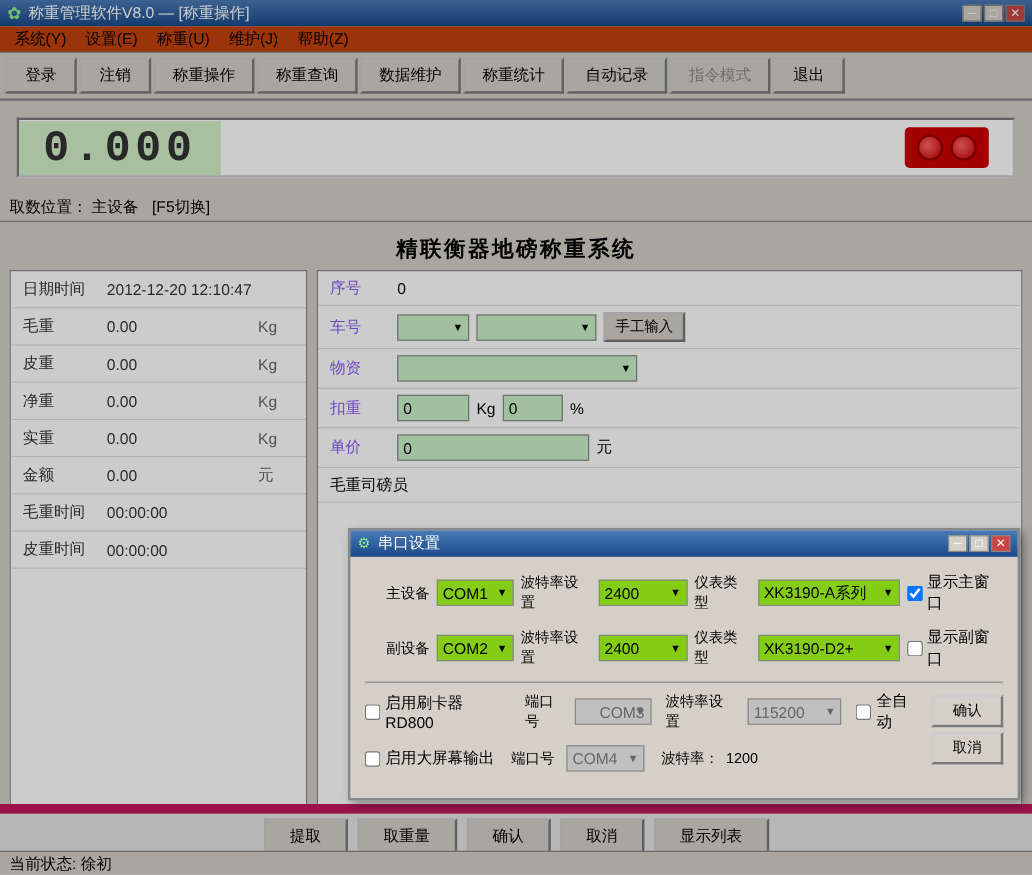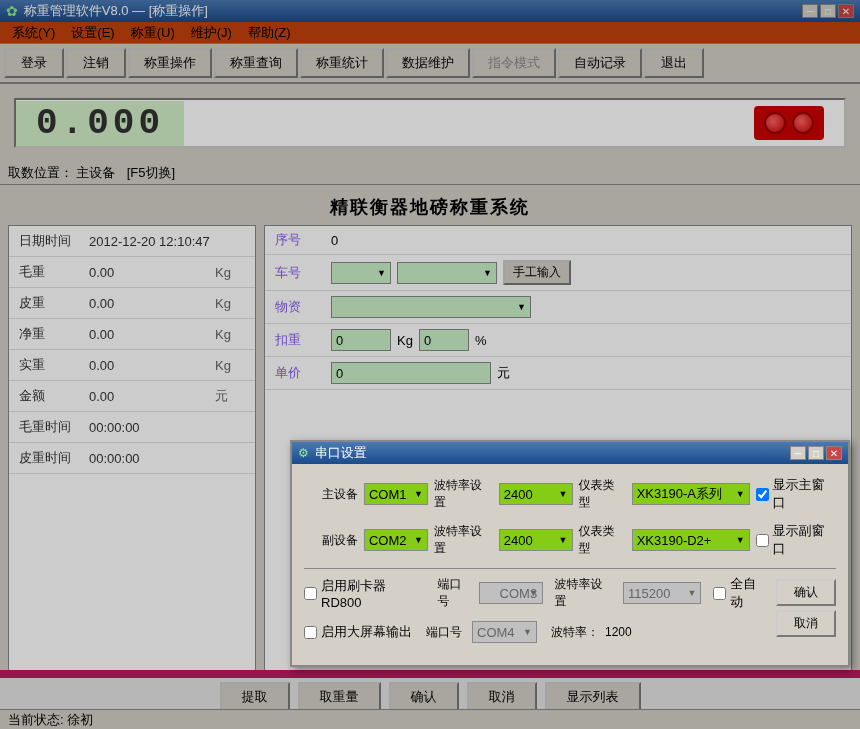--- a/index.html
+++ b/index.html
@@ -196,24 +196,24 @@
   <span class="menu-item">称重(U)</span>
   <span class="menu-item">维护(J)</span>
   <span class="menu-item">帮助(Z)</span>
 </div>
 
 <div class="toolbar">
   <button class="toolbar-btn">登录</button>
   <button class="toolbar-btn">注销</button>
   <button class="toolbar-btn">称重操作</button>
   <button class="toolbar-btn">称重查询</button>
+  <button class="toolbar-btn">数据维护</button>
   <button class="toolbar-btn">称重统计</button>
-  <button class="toolbar-btn">数据维护</button>
+  <button class="toolbar-btn">自动记录</button>
   <button class="toolbar-btn disabled">指令模式</button>
-  <button class="toolbar-btn">自动记录</button>
   <button class="toolbar-btn">退出</button>
 </div>
 
 <div class="weight-display">
   <span class="weight-number">0.000</span>
   <div class="red-lights">
     <div class="red-light"></div>
     <div class="red-light"></div>
   </div>
 </div>
@@ -288,20 +288,23 @@
         <span class="right-label">扣重</span>
         <input class="field-input" style="width: 60px;" value="0">
         <span>Kg</span>
         <input class="field-input" style="width: 50px;" value="0">
         <span>%</span>
       </div>
       <div class="right-row">
         <span class="right-label">单价</span>
         <input class="field-input field-input-wide" value="0" style="">
         <span>元</span>
+      </div>
+      <div class="right-row">
+        <span>毛重司磅员</span>
       </div>
     </div>
   </div>
 </div>
 
 <div class="bottom-bar">
   <button class="bottom-btn">提取</button>
   <button class="bottom-btn">取重量</button>
   <button class="bottom-btn">确认</button>
   <button class="bottom-btn">取消</button>

